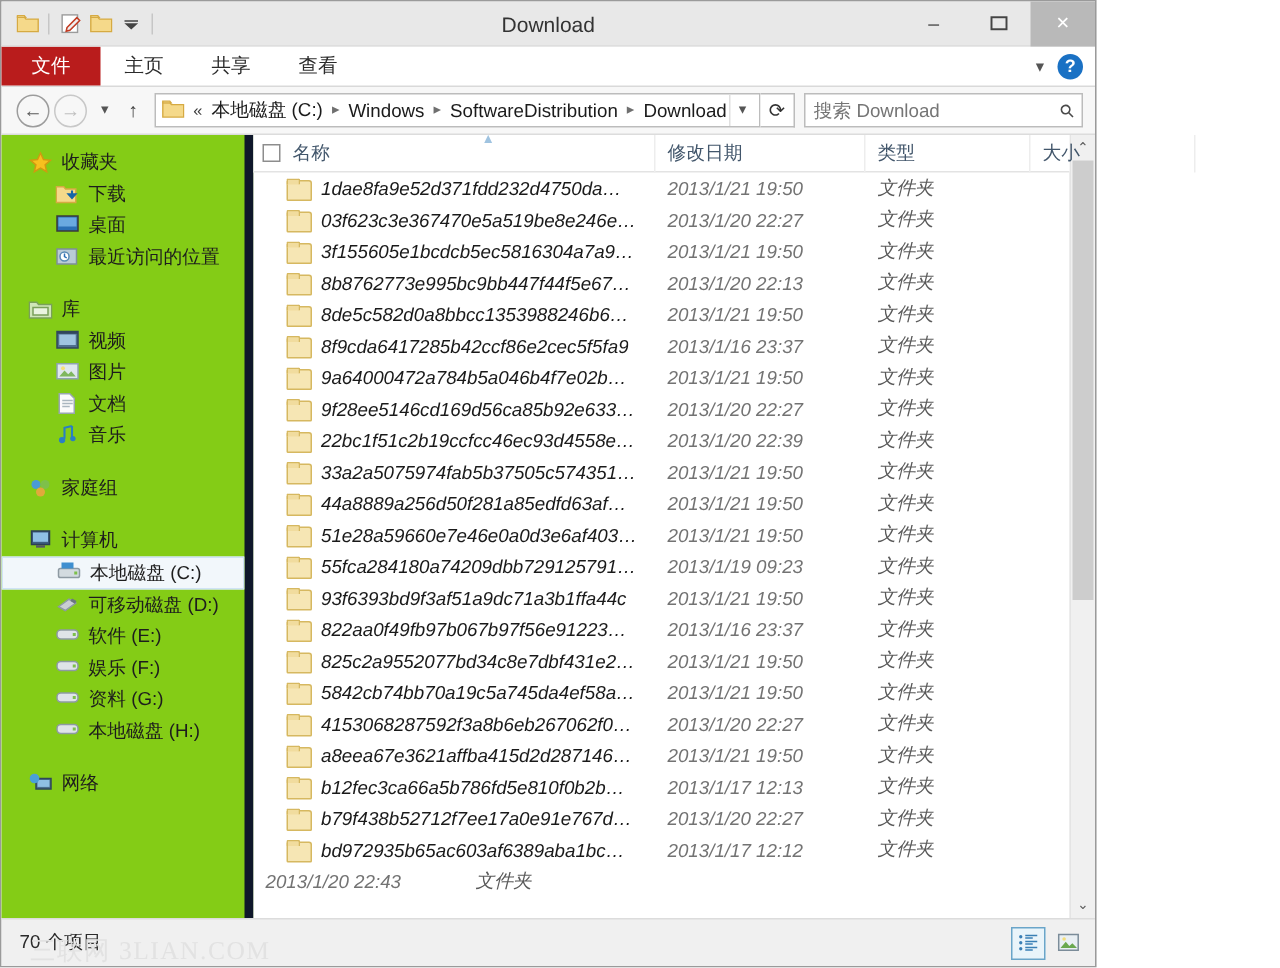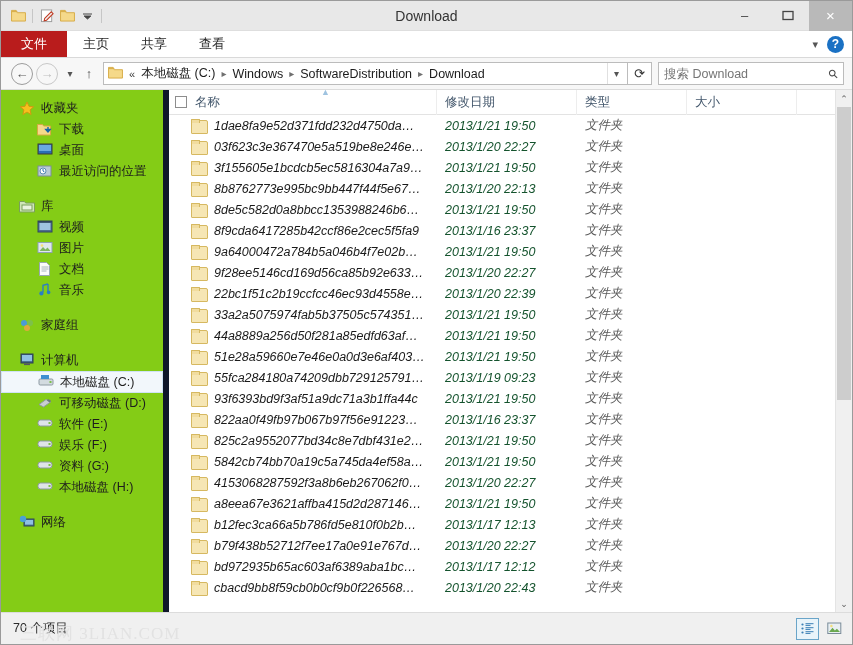--- a/index.html
+++ b/index.html
@@ -4,21 +4,21 @@
 <style>
   * { box-sizing: border-box; margin: 0; padding: 0; }
   html, body {
     width: 853px; height: 645px;
     font-family: "Liberation Sans", "DejaVu Sans", sans-serif;
     font-size: 12px;
     background: #ffffff;
     overflow: hidden;
   }
   .window {
-    width: 853px; height: 645px;
+    width: 731px; height: 645px;
     display: flex; flex-direction: column;
     background: #f0f0f0;
     border: 1px solid #9a9a9a;
   }
 
   
   .titlebar {
     height: 30px; flex: 0 0 30px;
     background: #e8e8e8;
     display: flex; align-items: center;
@@ -161,21 +161,21 @@
     position: absolute; left: 152px; top: 0;
     width: 12px; height: 4px; color: #9fc3e0; font-size: 9px; line-height: 5px;
   }
 
   .rows { flex: 1 1 auto; overflow: hidden; position: relative; font-style: italic; }
   .row {
     height: 21px; display: flex; align-items: center; font-size: 12.5px;
   }
   .cell { height: 21px; display: flex; align-items: center; white-space: nowrap; overflow: hidden; }
   .cell.name { width: 268px; flex: 0 0 268px; padding-left: 22px; gap: 7px; color: #1a1a1a; }
-  .cell.date { width: 140px; flex: 0 0 140px; padding-left: 8px; color: #14532d; }
+  .cell.date { width: 140px; flex: 0 0 140px; padding-left: 8px; color: #737373; }
   .cell.type { width: 110px; flex: 0 0 110px; padding-left: 8px; color: #5a5a5a; }
   .cell.size { width: 110px; flex: 0 0 110px; padding-left: 8px; color: #787878; }
   .fname { overflow: hidden; text-overflow: ellipsis; }
 
   
   .folder {
     width: 16px; height: 14px; flex: 0 0 16px; position: relative;
   }
   .folder::before {
     content: ""; position: absolute; left: 0; top: 1px;
@@ -711,24 +711,20 @@
           <div class="row">
             <div class="cell name">
               <span class="folder"></span>
               <span class="fname">bd972935b65ac603af6389aba1bc…</span>
             </div>
             <div class="cell date">2013/1/17 12:12</div>
             <div class="cell type">文件夹</div>
             <div class="cell size"></div>
           </div>
           <div class="row">
-            <div class="cell name">
-              <span class="folder"></span>
-              <span class="fname">cbacd9bb8f59cb0b0cf9b0f226568…</span>
-            </div>
             <div class="cell date">2013/1/20 22:43</div>
             <div class="cell type">文件夹</div>
             <div class="cell size"></div>
           </div>
         </div>
     </div>
 
     <div class="vscroll">
       <div class="sb-arrow">⌃</div>
       <div class="sb-track">

